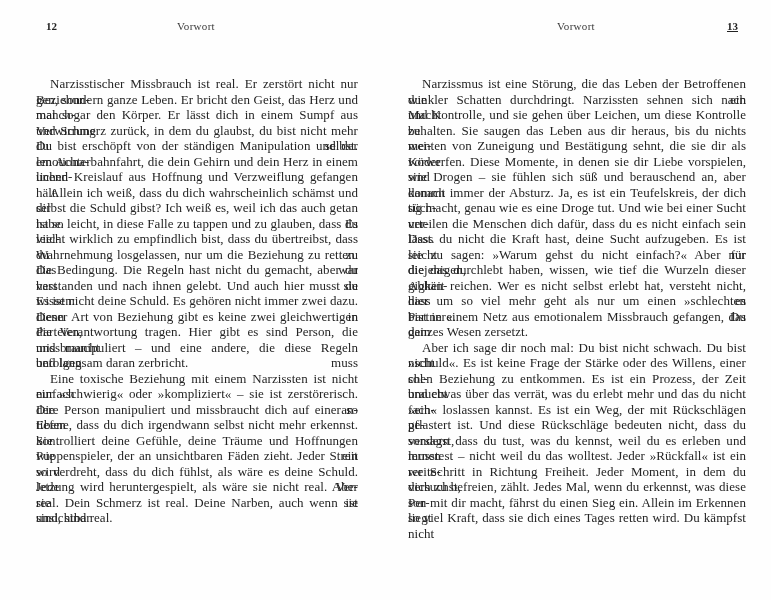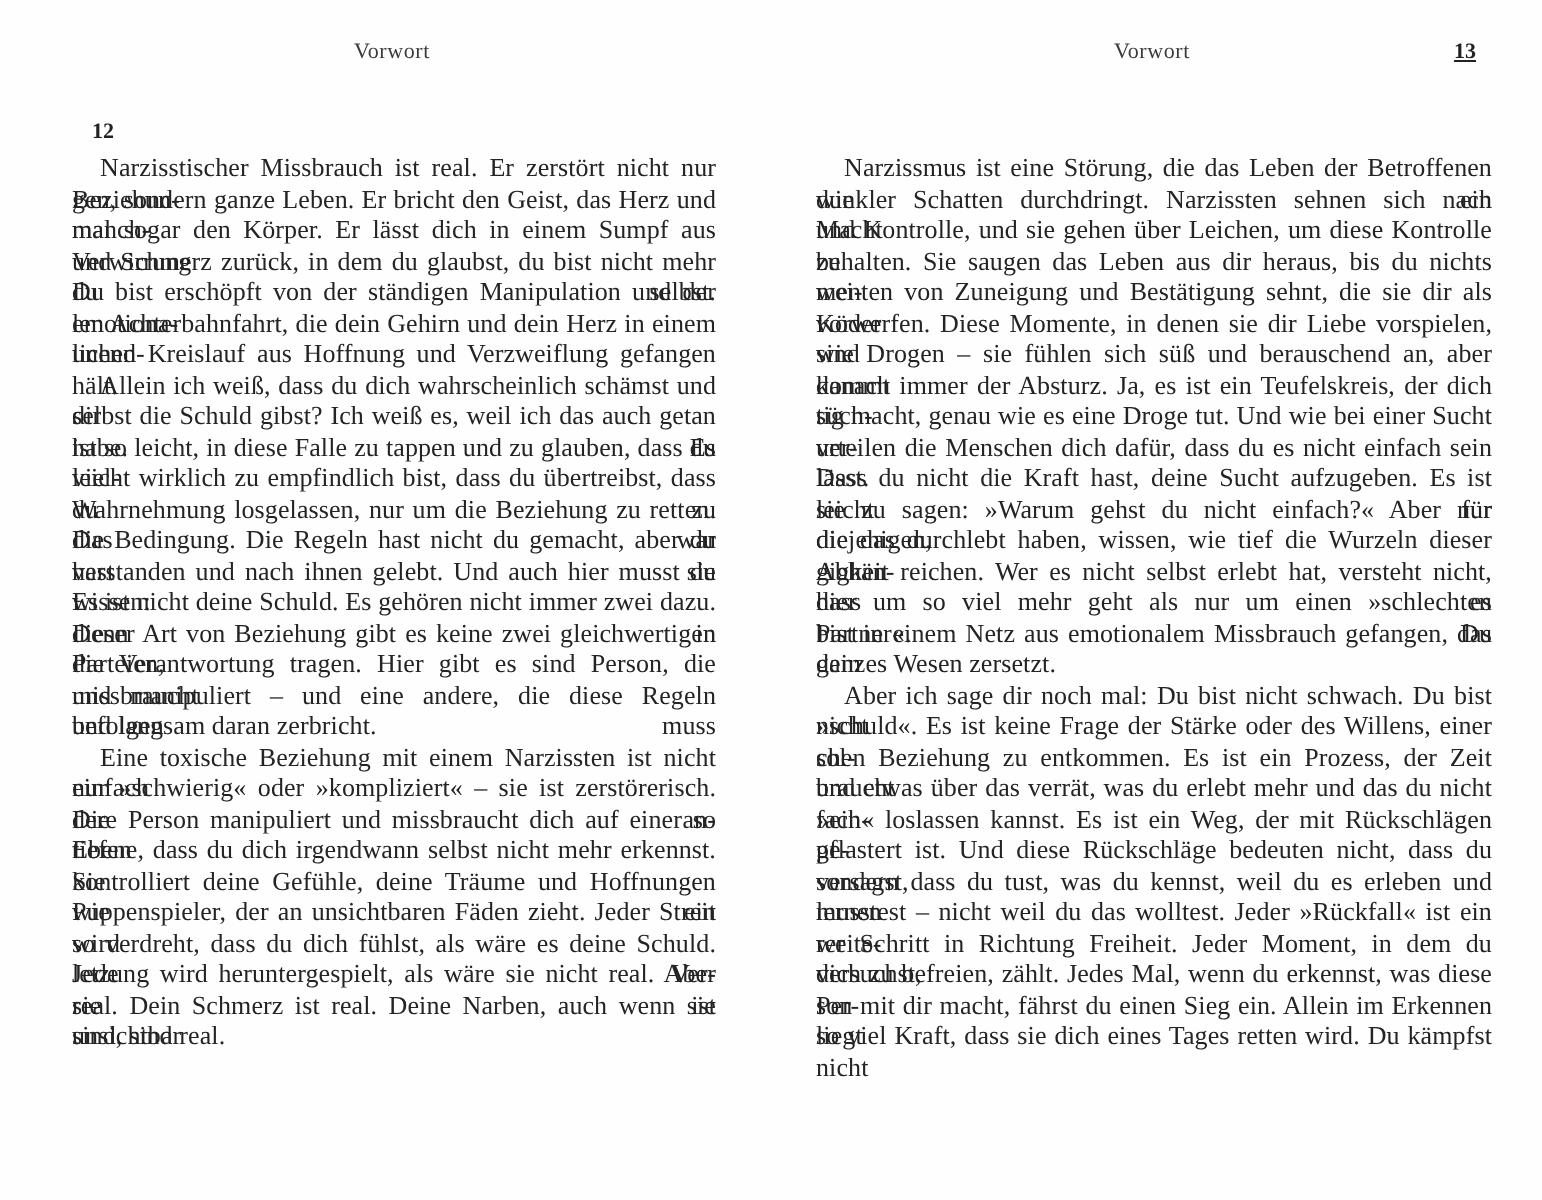--- a/index.html
+++ b/index.html
@@ -28,21 +28,21 @@
     color: #2e2e2e;
   }
   .running-header {
     position: absolute;
     left: 0; right: 2px;
     text-align: center;
     color: #3b3b3b;
     letter-spacing: 0.3px;
   }
   .page-number { position: absolute; font-weight: 600; color: #222; }
-  .page-left  .page-number { left: 10px; margin-top: 40px; }
+  .page-left  .page-number { left: 10px; }
   .page-right .page-number { right: 8px; text-decoration: underline; }
   .text-block {
     position: absolute;
     top: 76px; left: 0; right: 0;
     color: #242424;
   }
   .para { display: block; }
   .line {
     display: block;
     font-size: 13px;

